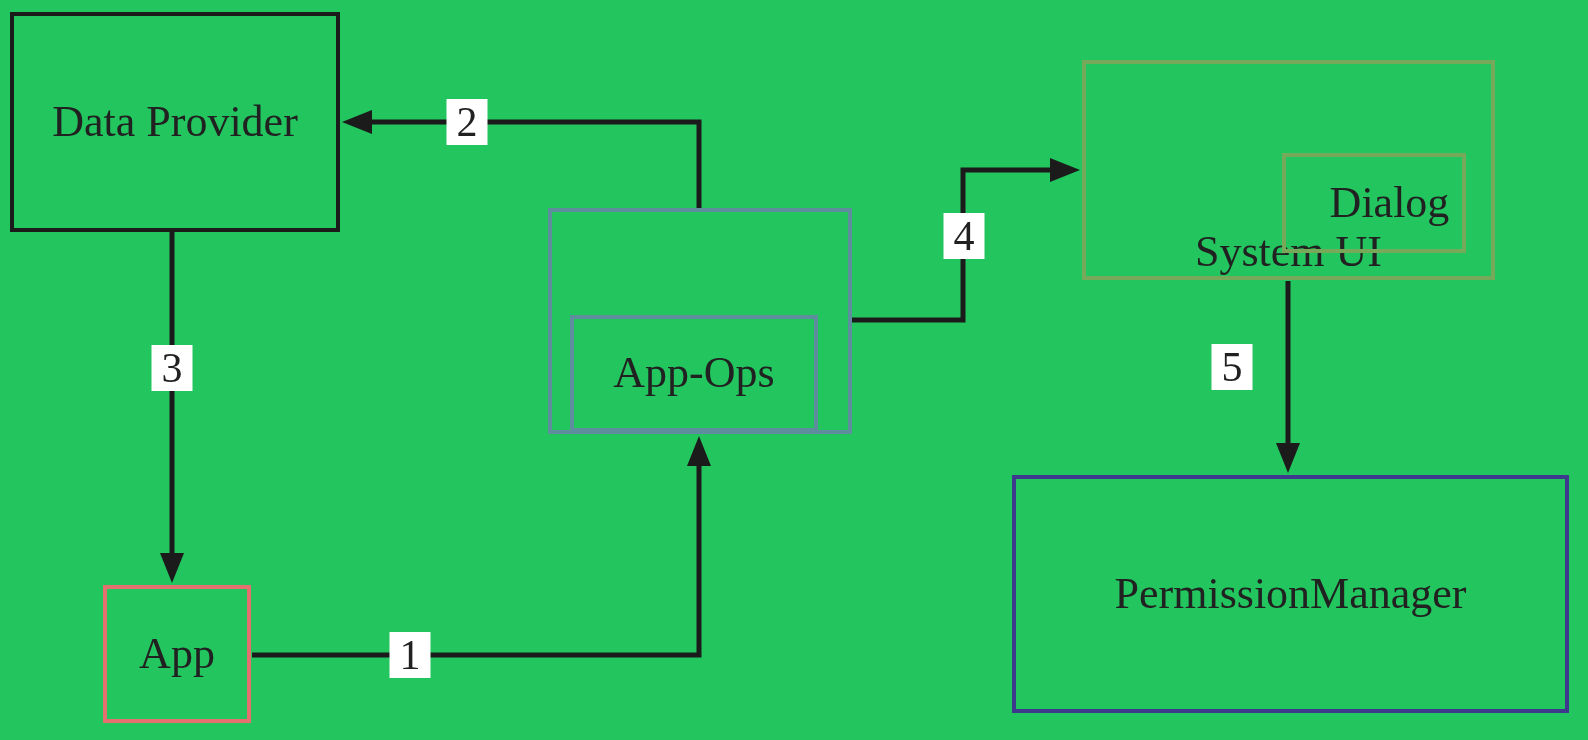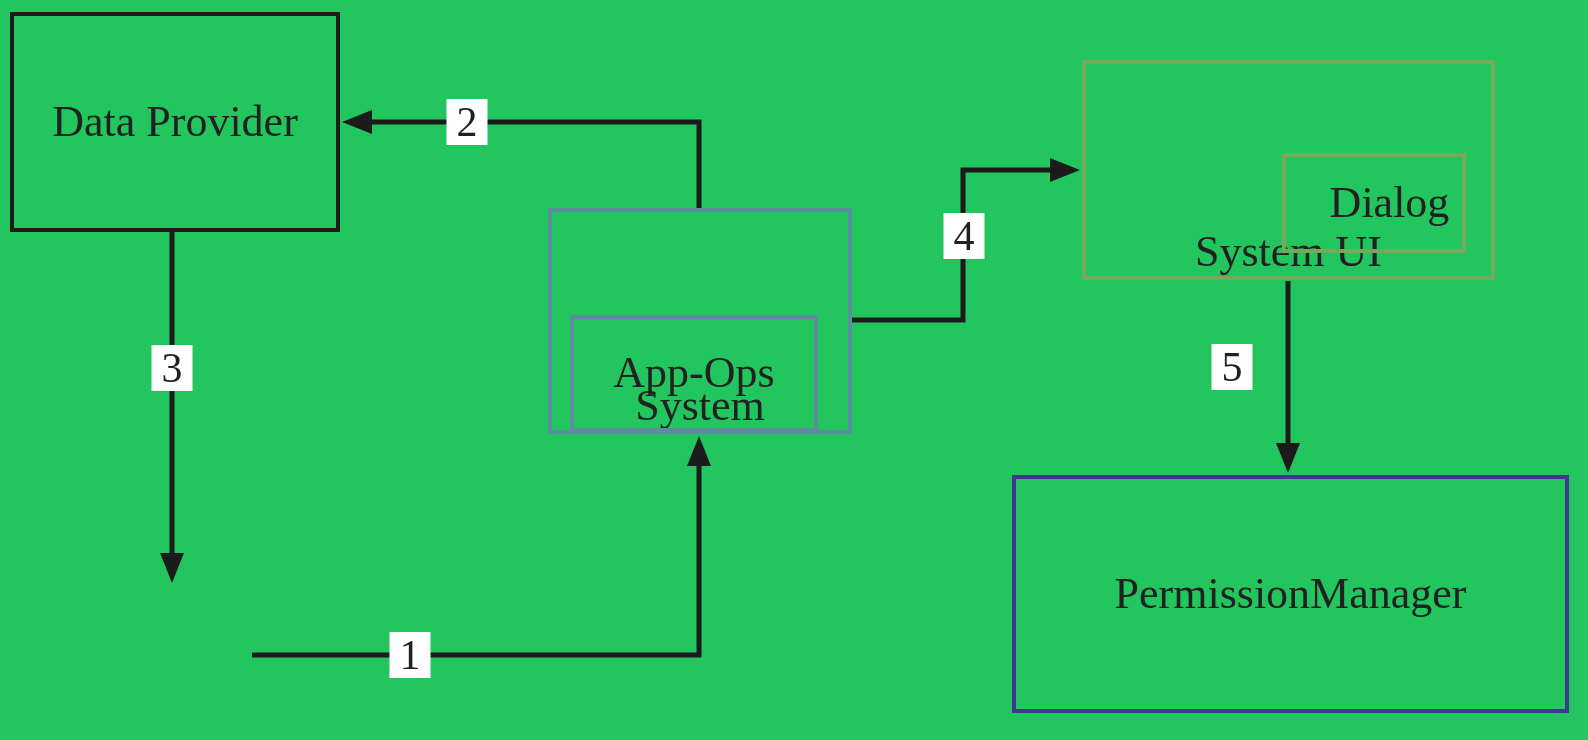--- a/index.html
+++ b/index.html
@@ -87,33 +87,35 @@
 
     <path d="M 1288 281 V 443" fill="none" stroke-width="5" stroke="#1b1b1b"></path>
     <polygon points="1288,473 1276,443 1300,443" fill="#1b1b1b"></polygon>
   </svg>
 
   <div class="node n-data-provider" style="border-color: rgb(27, 27, 27);">
     <span class="node-label">Data Provider</span>
   </div>
 
   <div class="node top-label n-system" style="border-color: rgb(94, 142, 158);">
-    <span class="node-label">System</span>
     <div class="inner-node n-app-ops" style="border-color: rgb(94, 142, 158);">
       <span class="node-label">App-Ops</span>
     </div>
   </div>
 
   <div class="node top-label n-system-ui" style="border-color: rgb(118, 170, 90);">
     <span class="node-label">System UI</span>
     <div class="inner-node n-dialog" style="border-color: rgb(118, 170, 90);">
       <span class="node-label">Dialog</span>
     </div>
   </div>
 
+  <div class="node n-app" style="border-color: rgb(229, 112, 112);">
+    <span class="node-label">App</span>
+  </div>
 
   <div class="node n-permission-mgr" style="border-color: rgb(61, 57, 140);">
     <span class="node-label">PermissionManager</span>
   </div>
 
   <span class="edge-label el-1">1</span>
   <span class="edge-label el-2">2</span>
   <span class="edge-label el-3">3</span>
   <span class="edge-label el-4">4</span>
   <span class="edge-label el-5">5</span>

